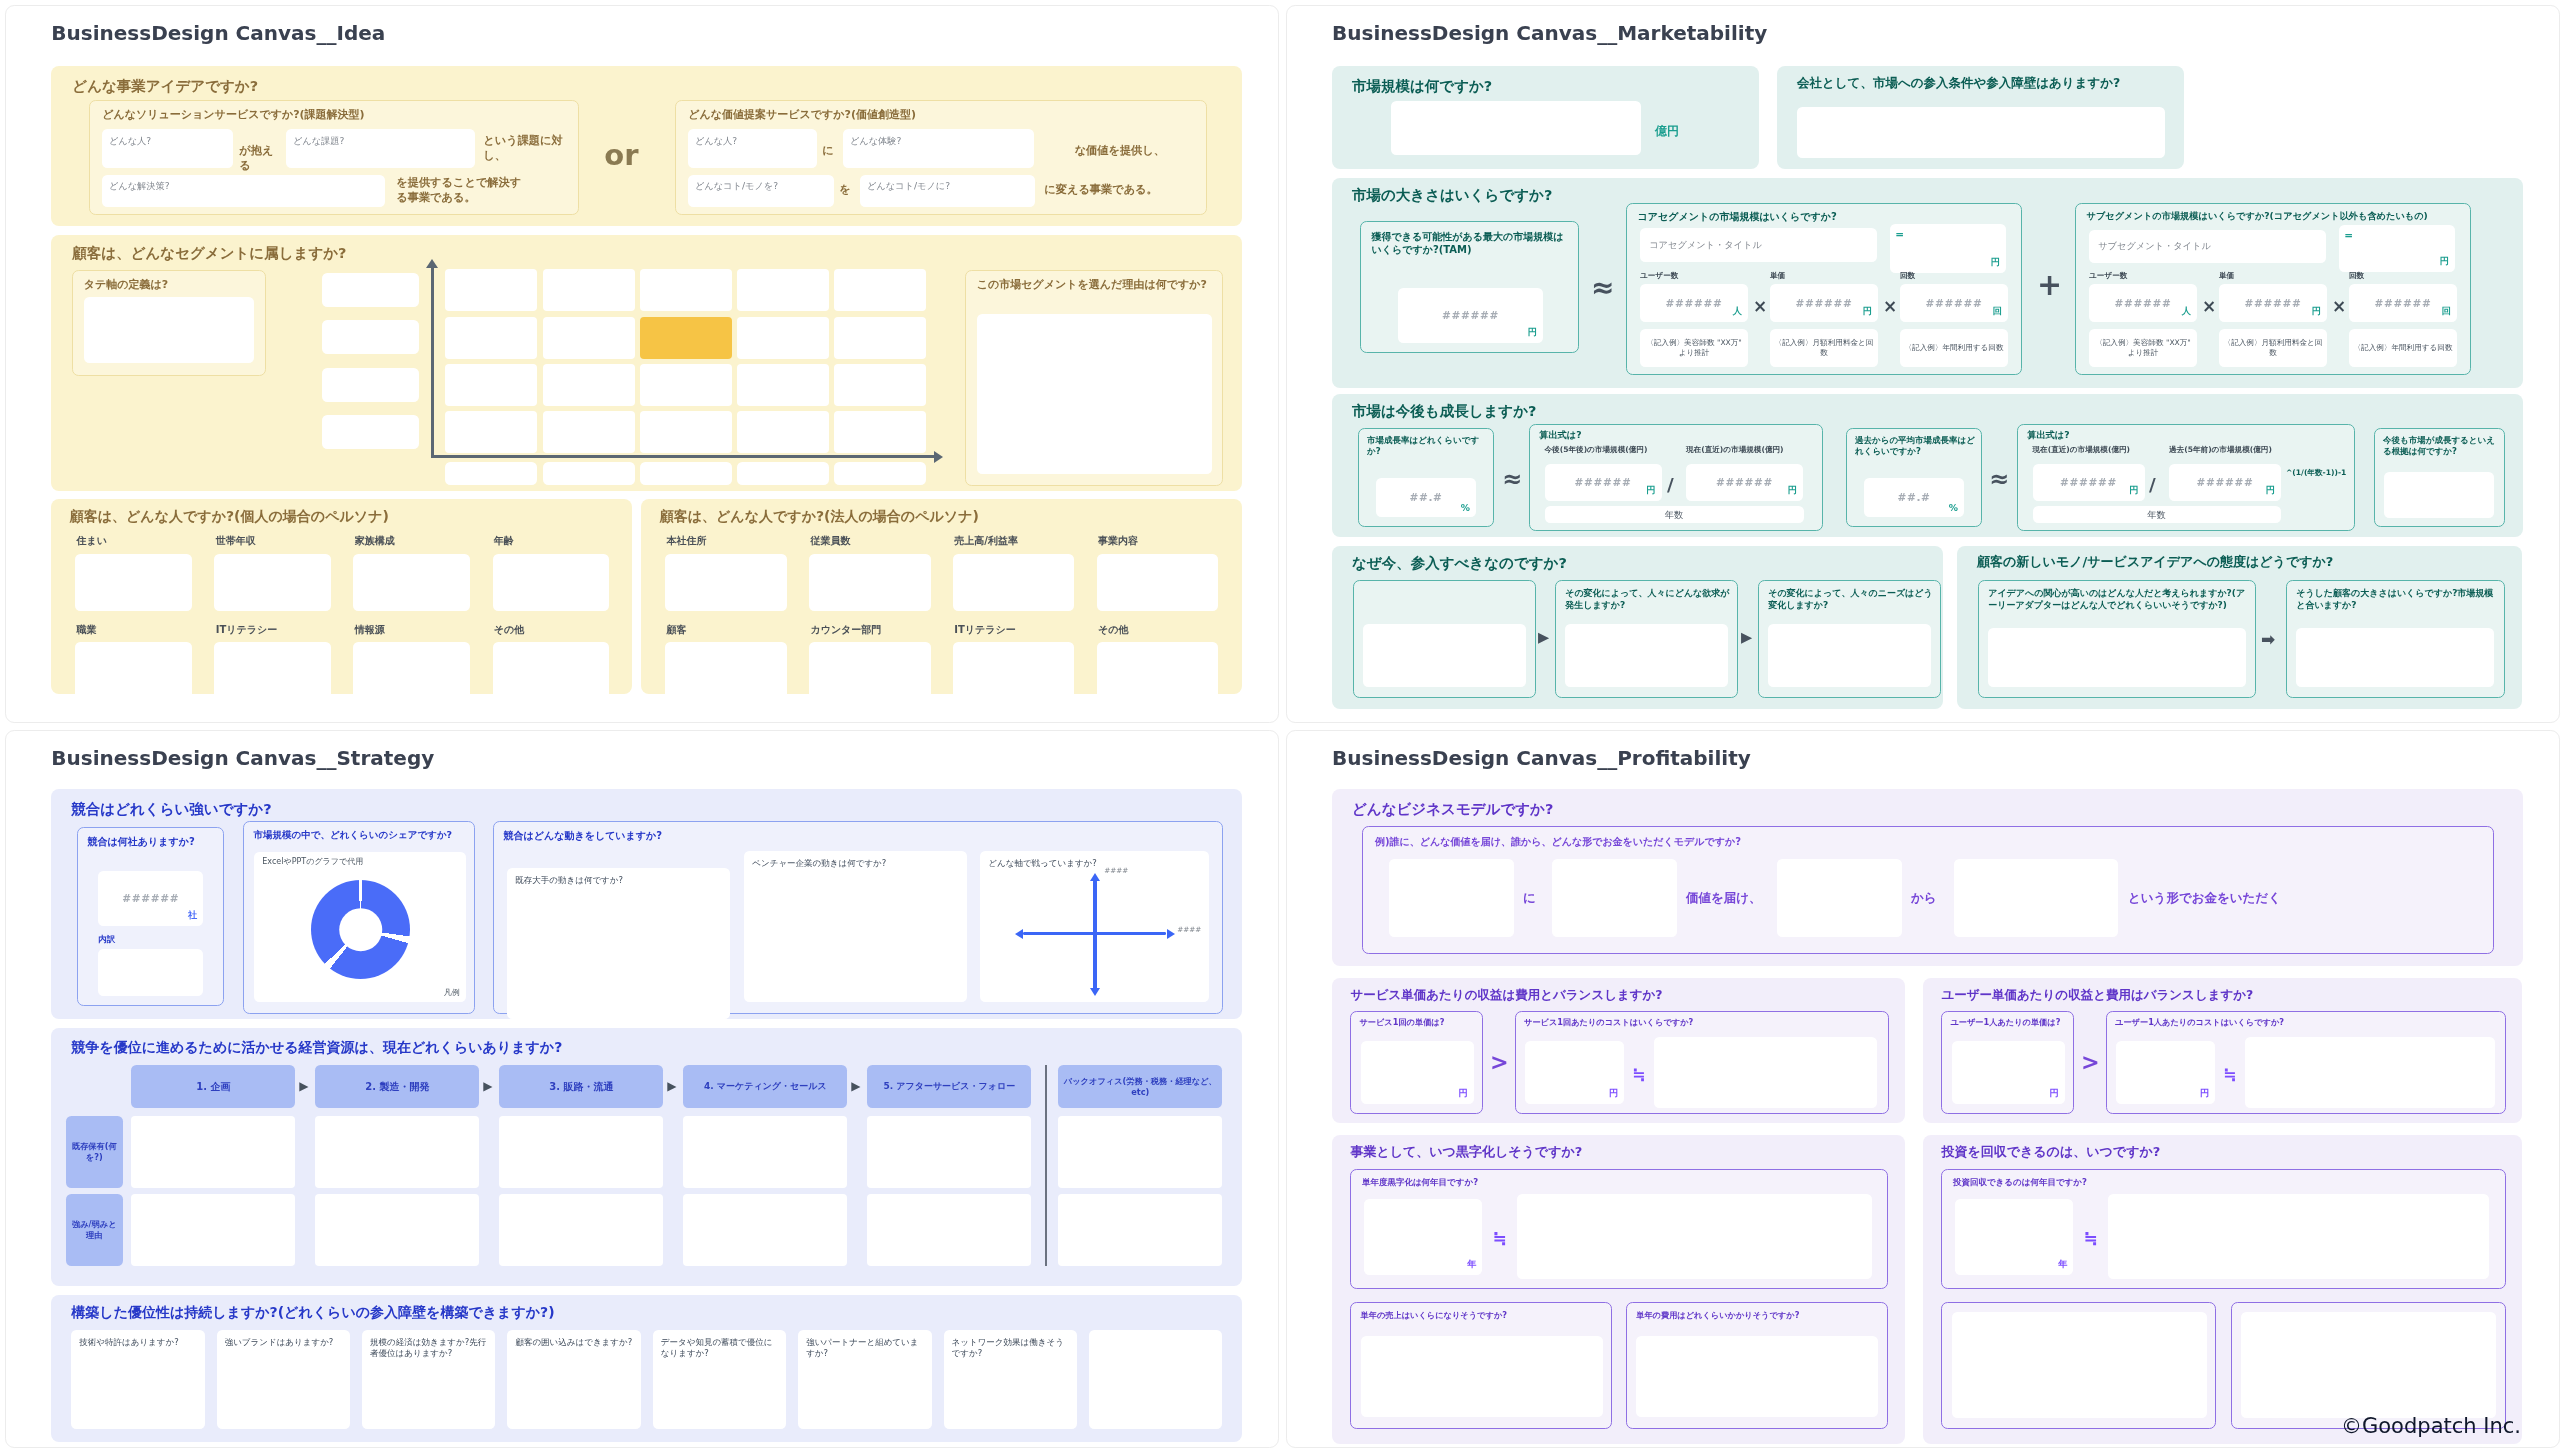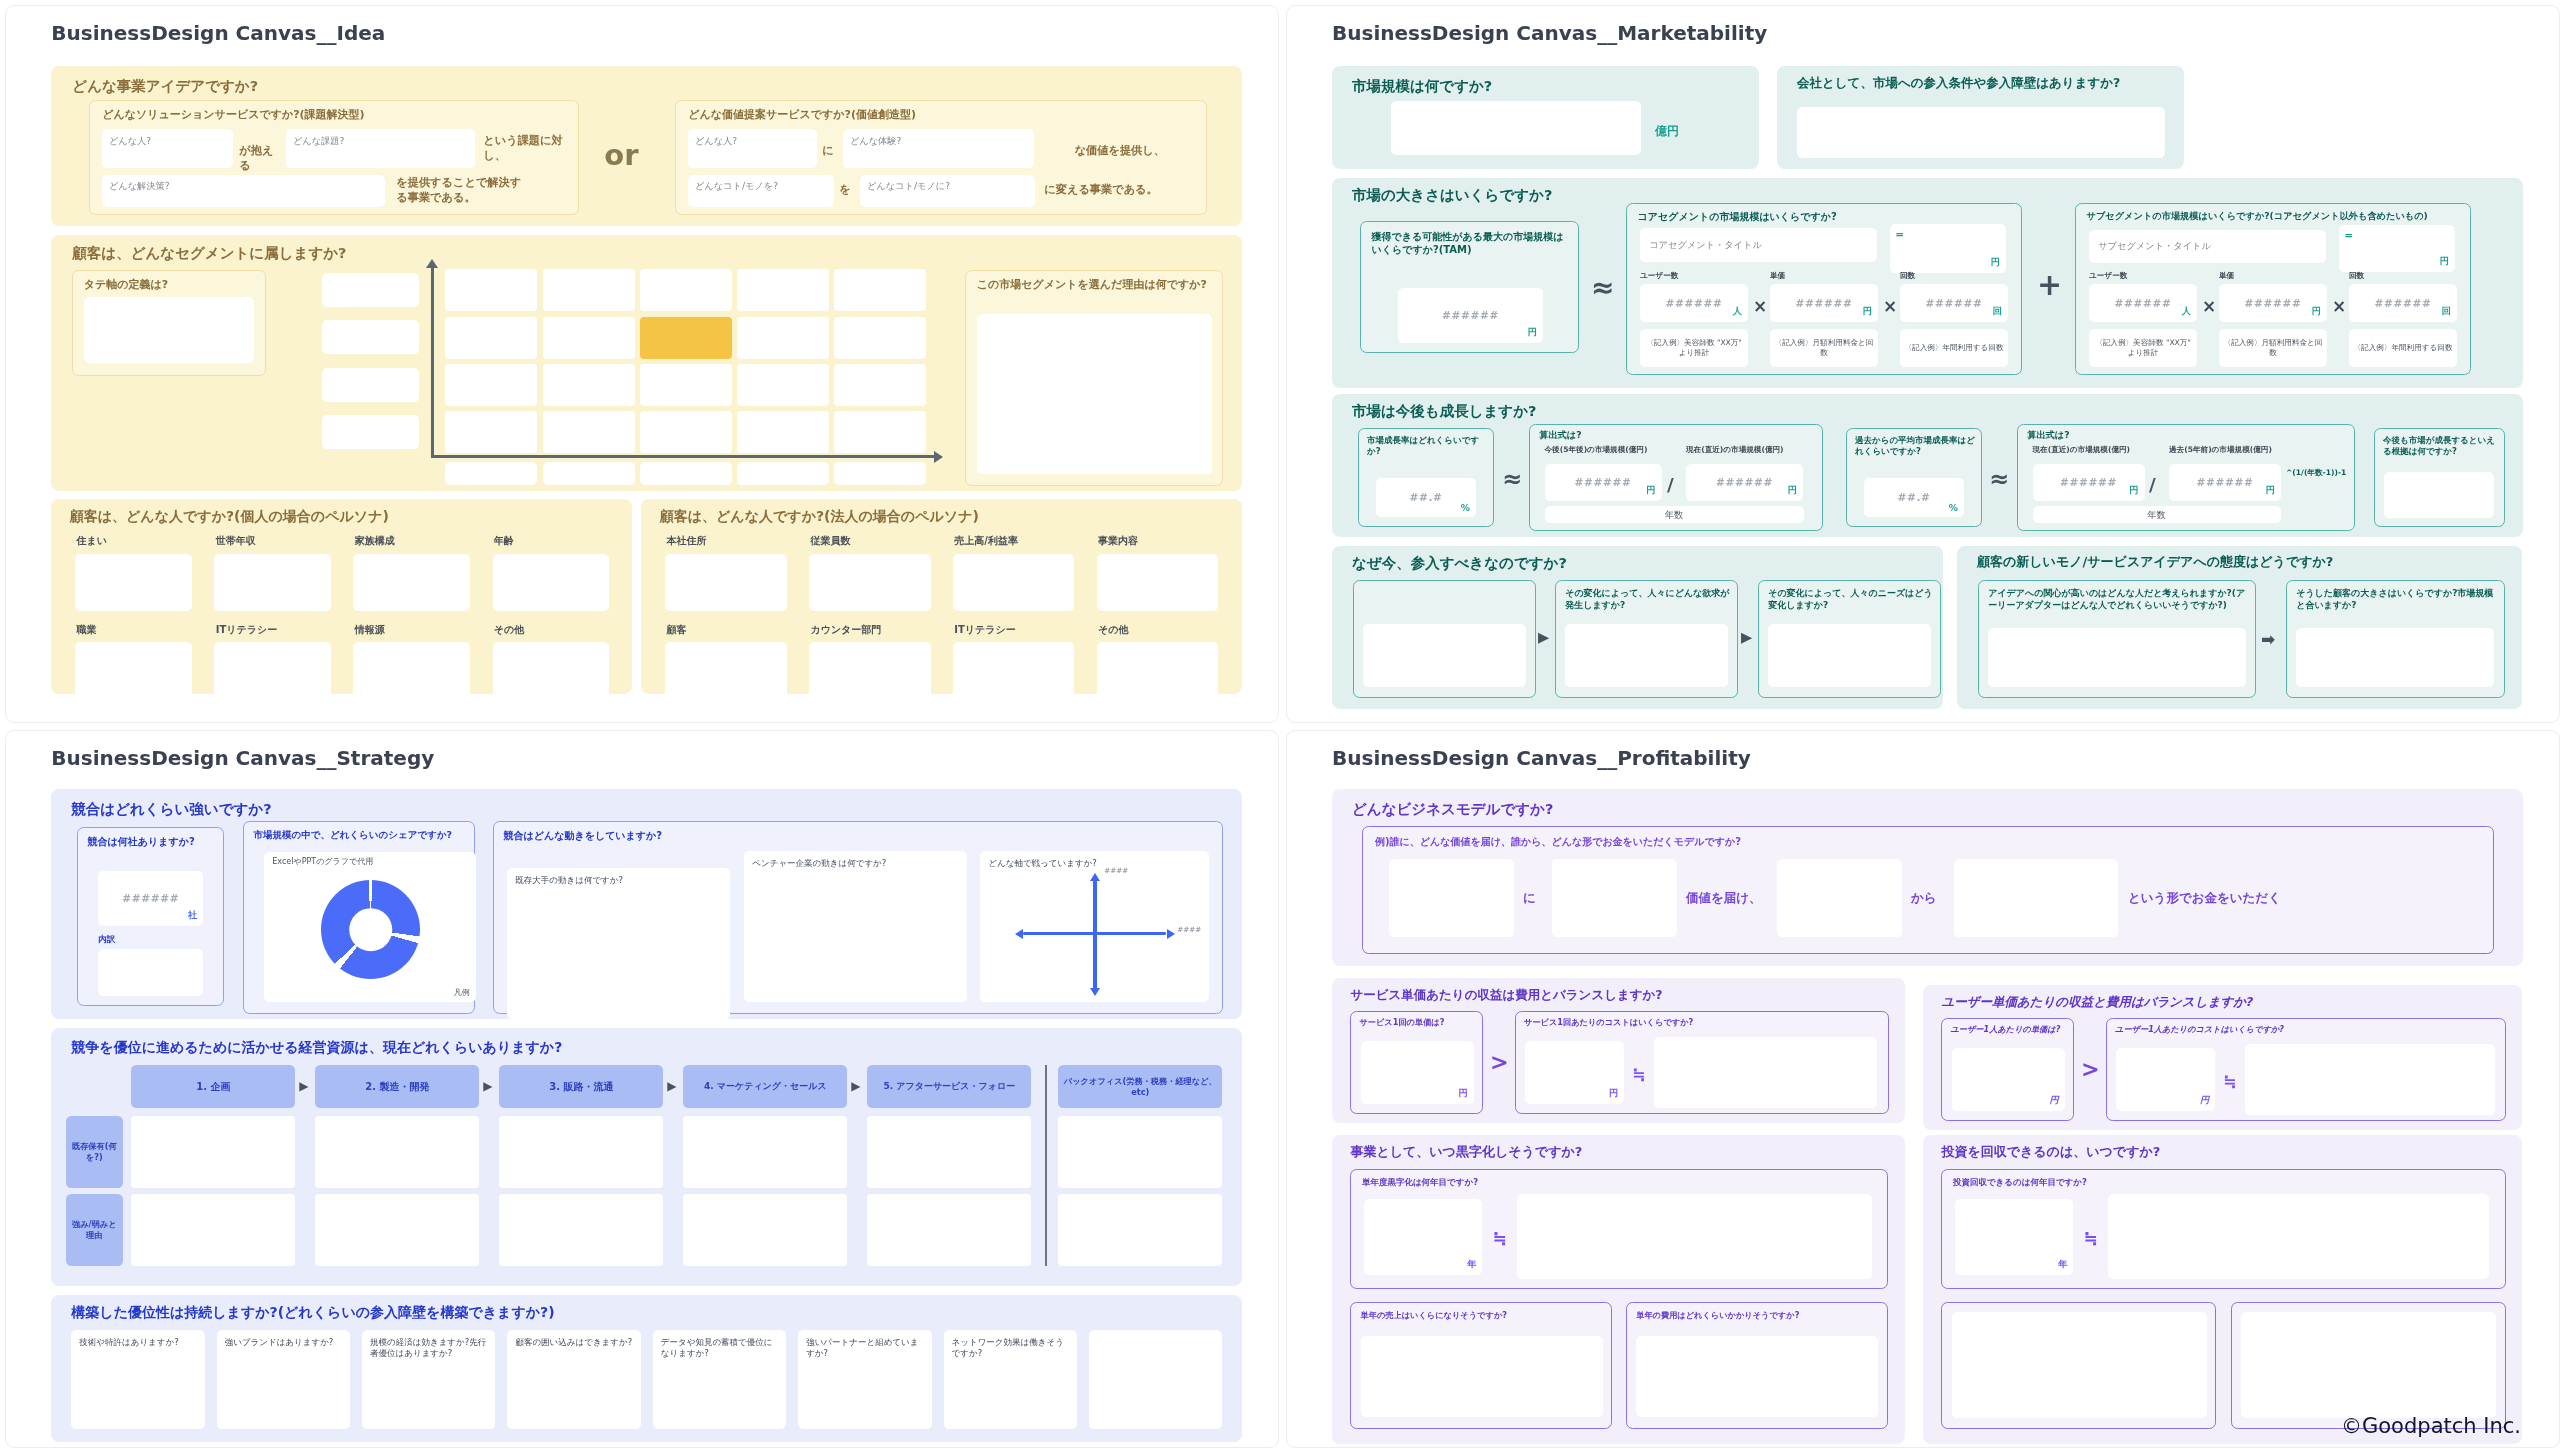--- a/index.html
+++ b/index.html
@@ -411,21 +411,21 @@
         <div class="shdr" style="left:9.2px;top:6.6px;right:6.6px;font-size:10px;">競合は何社ありますか?</div>
         <div class="wbox" style="left:20px;top:43px;width:105px;height:55px;">
           <div class="ph" style="top:21px;">######</div>
           <div class="unit">社</div>
         </div>
         <div class="shdr" style="left:20px;top:106px;font-size:8.5px;">内訳</div>
         <div class="wbox" style="left:20px;top:121px;width:105px;height:47px;"></div>
       </div>
       <div class="obox" style="left:192px;top:32px;width:230px;height:191px;">
         <div class="shdr" style="left:9.2px;top:6.6px;right:6.6px;font-size:9.5px;">市場規模の中で、どれくらいのシェアですか?</div>
-        <div class="wbox" style="left:20px;top:30px;width:212px;height:150px;">
+        <div class="wbox" style="left:10px;top:30px;width:212px;height:150px;">
           <div class="glbl" style="left:8px;top:5.3px;font-size:8px;color:#4A5560;">ExcelやPPTのグラフで代用</div>
           <div class="donut" style="left: 57px; top: 28px; width: 99px; height: 99px; background: conic-gradient(rgb(255, 255, 255) 0deg, rgb(255, 255, 255) 2deg, rgb(74, 108, 248) 2deg, rgb(74, 108, 248) 98deg, rgb(255, 255, 255) 98deg, rgb(255, 255, 255) 106deg, rgb(74, 108, 248) 106deg, rgb(74, 108, 248) 218deg, rgb(255, 255, 255) 218deg, rgb(255, 255, 255) 226deg, rgb(74, 108, 248) 226deg, rgb(74, 108, 248) 358deg, rgb(255, 255, 255) 358deg, rgb(255, 255, 255) 360deg);">
               <div class="hole"></div>
             </div>
           <div class="glbl" style="right:6.6px;bottom:4px;font-size:8px;color:#4A5560;">凡例</div>
         </div>
       </div>
       <div class="obox" style="left:442px;top:32px;width:728px;height:191px;">
         <div class="shdr" style="left:9.2px;top:6.6px;font-size:10px;">競合はどんな動きをしていますか?</div>
         <div class="wbox" style="left:13px;top:46px;width:223px;height:151px;">
@@ -537,21 +537,21 @@
       <div class="op" style="left:158px;top:71px;font-size:22.3px;color:#7646D8;">&gt;</div>
       <div class="obox" style="left:183px;top:33px;width:372px;height:101px;">
         <div class="shdr" style="left:8px;top:5.3px;right:5.3px;font-size:8.2px;">サービス1回あたりのコストはいくらですか?</div>
         <div class="wbox" style="left:9.2px;top:29px;width:99px;height:63px;">
             <div class="unit">円</div>
           </div>
         <div class="op" style="left:116px;top:53px;font-size:16px;color:#7C4DFF;">≒</div>
         <div class="wbox" style="left:138px;top:25px;width:223px;height:71px;"></div>
       </div>
     </div>
-    <div class="panel" style="left:636px;top:254px;width:599px;height:145px;font-style:italic;">
+    <div class="panel" style="left:636px;top:247px;width:599px;height:145px;">
       <div class="hdr" style="left:18.4px;top:9.2px;font-size:12.5px;">ユーザー単価あたりの収益と費用はバランスしますか?</div>
       <div class="obox" style="left:18.4px;top:33px;width:131px;height:101px;">
         <div class="shdr" style="left:8px;top:5.3px;right:5.3px;font-size:8.2px;">ユーザー1人あたりの単価は?</div>
         <div class="wbox" style="left:9.2px;top:29px;width:113px;height:63px;">
             <div class="unit">円</div>
           </div>
       </div>
       <div class="op" style="left:158px;top:71px;font-size:22.3px;color:#7646D8;">&gt;</div>
       <div class="obox" style="left:183px;top:33px;width:398px;height:101px;">
         <div class="shdr" style="left:8px;top:5.3px;right:5.3px;font-size:8.2px;">ユーザー1人あたりのコストはいくらですか?</div>

